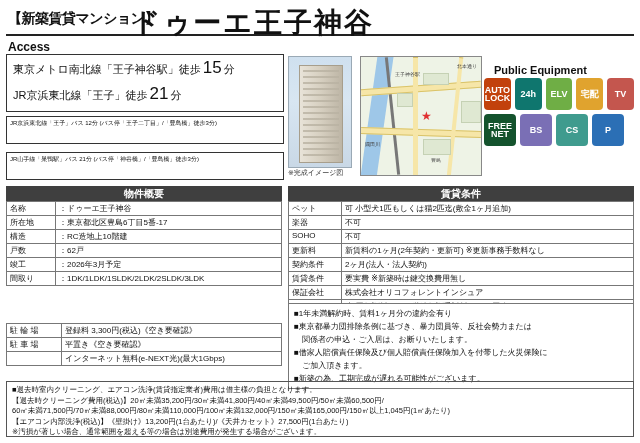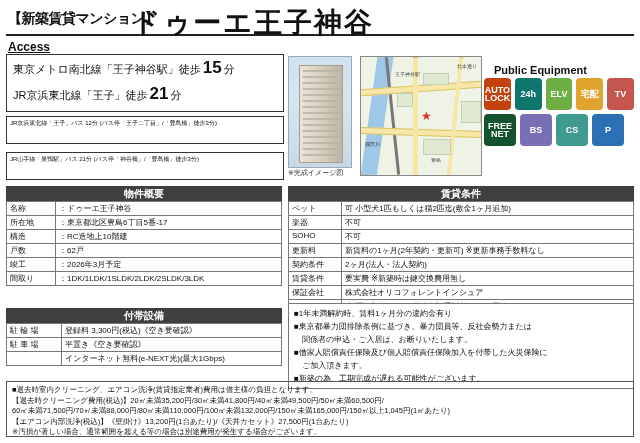--- a/index.html
+++ b/index.html
@@ -22,29 +22,29 @@
     font-size:14px;font-weight:bold;letter-spacing:-0.5px;
   }
   .header .title{
     position:absolute;left:126px;top:0px;
     font-size:28px;font-weight:bold;letter-spacing:2px;
   }
 
   
   .access-label{
     position:absolute;left:8px;top:40px;
-    font-size:12px;font-weight:bold;text-decoration:underline;
+    font-size:12px;font-weight:bold;
   }
   .access-box{
     position:absolute;left:6px;top:54px;width:276px;height:56px;
     border:1px solid #333;background:#fff;
   }
   .access-line{position:relative;height:26px;line-height:26px;padding-left:6px;white-space:nowrap;}
   .access-line .txt{font-size:11px;}
-  .access-line .num{font-size:17px;font-weight:bold;padding:0 2px;margin-top:12px;}
+  .access-line .num{font-size:17px;font-weight:normal;padding:0 2px;margin-top:12px;}
   .access-line .unit{font-size:11px;}
 
   
   .bus{
     position:absolute;left:6px;width:276px;height:26px;
     border:1px solid #333;background:#fff;overflow:hidden;
   }
   .bus.b1{top:116px;}
   .bus.b2{top:152px;}
   .bus .r1{font-size:6px;line-height:9px;padding:2px 0 0 3px;white-space:nowrap;}
@@ -214,21 +214,20 @@
         <span class="big">CS</span>
       </div>
       <div class="pe-item" style="background:#2b6fb5">
         <span class="big">P</span>
       </div>
     </div>
   </div>
 
   <div class="sec s1">物件概要</div>
   <div class="sec s2">賃貸条件</div>
-  <div class="sec s3">付帯設備</div>
   <div class="sec s4">備考</div>
 
   <table class="tbl" id="tbl-outline">
     <tbody>
         <tr>
       <td class="k">名称</td>
       <td>：ドゥーエ王子神谷</td>
     </tr>
     <tr>
       <td class="k">所在地</td>

